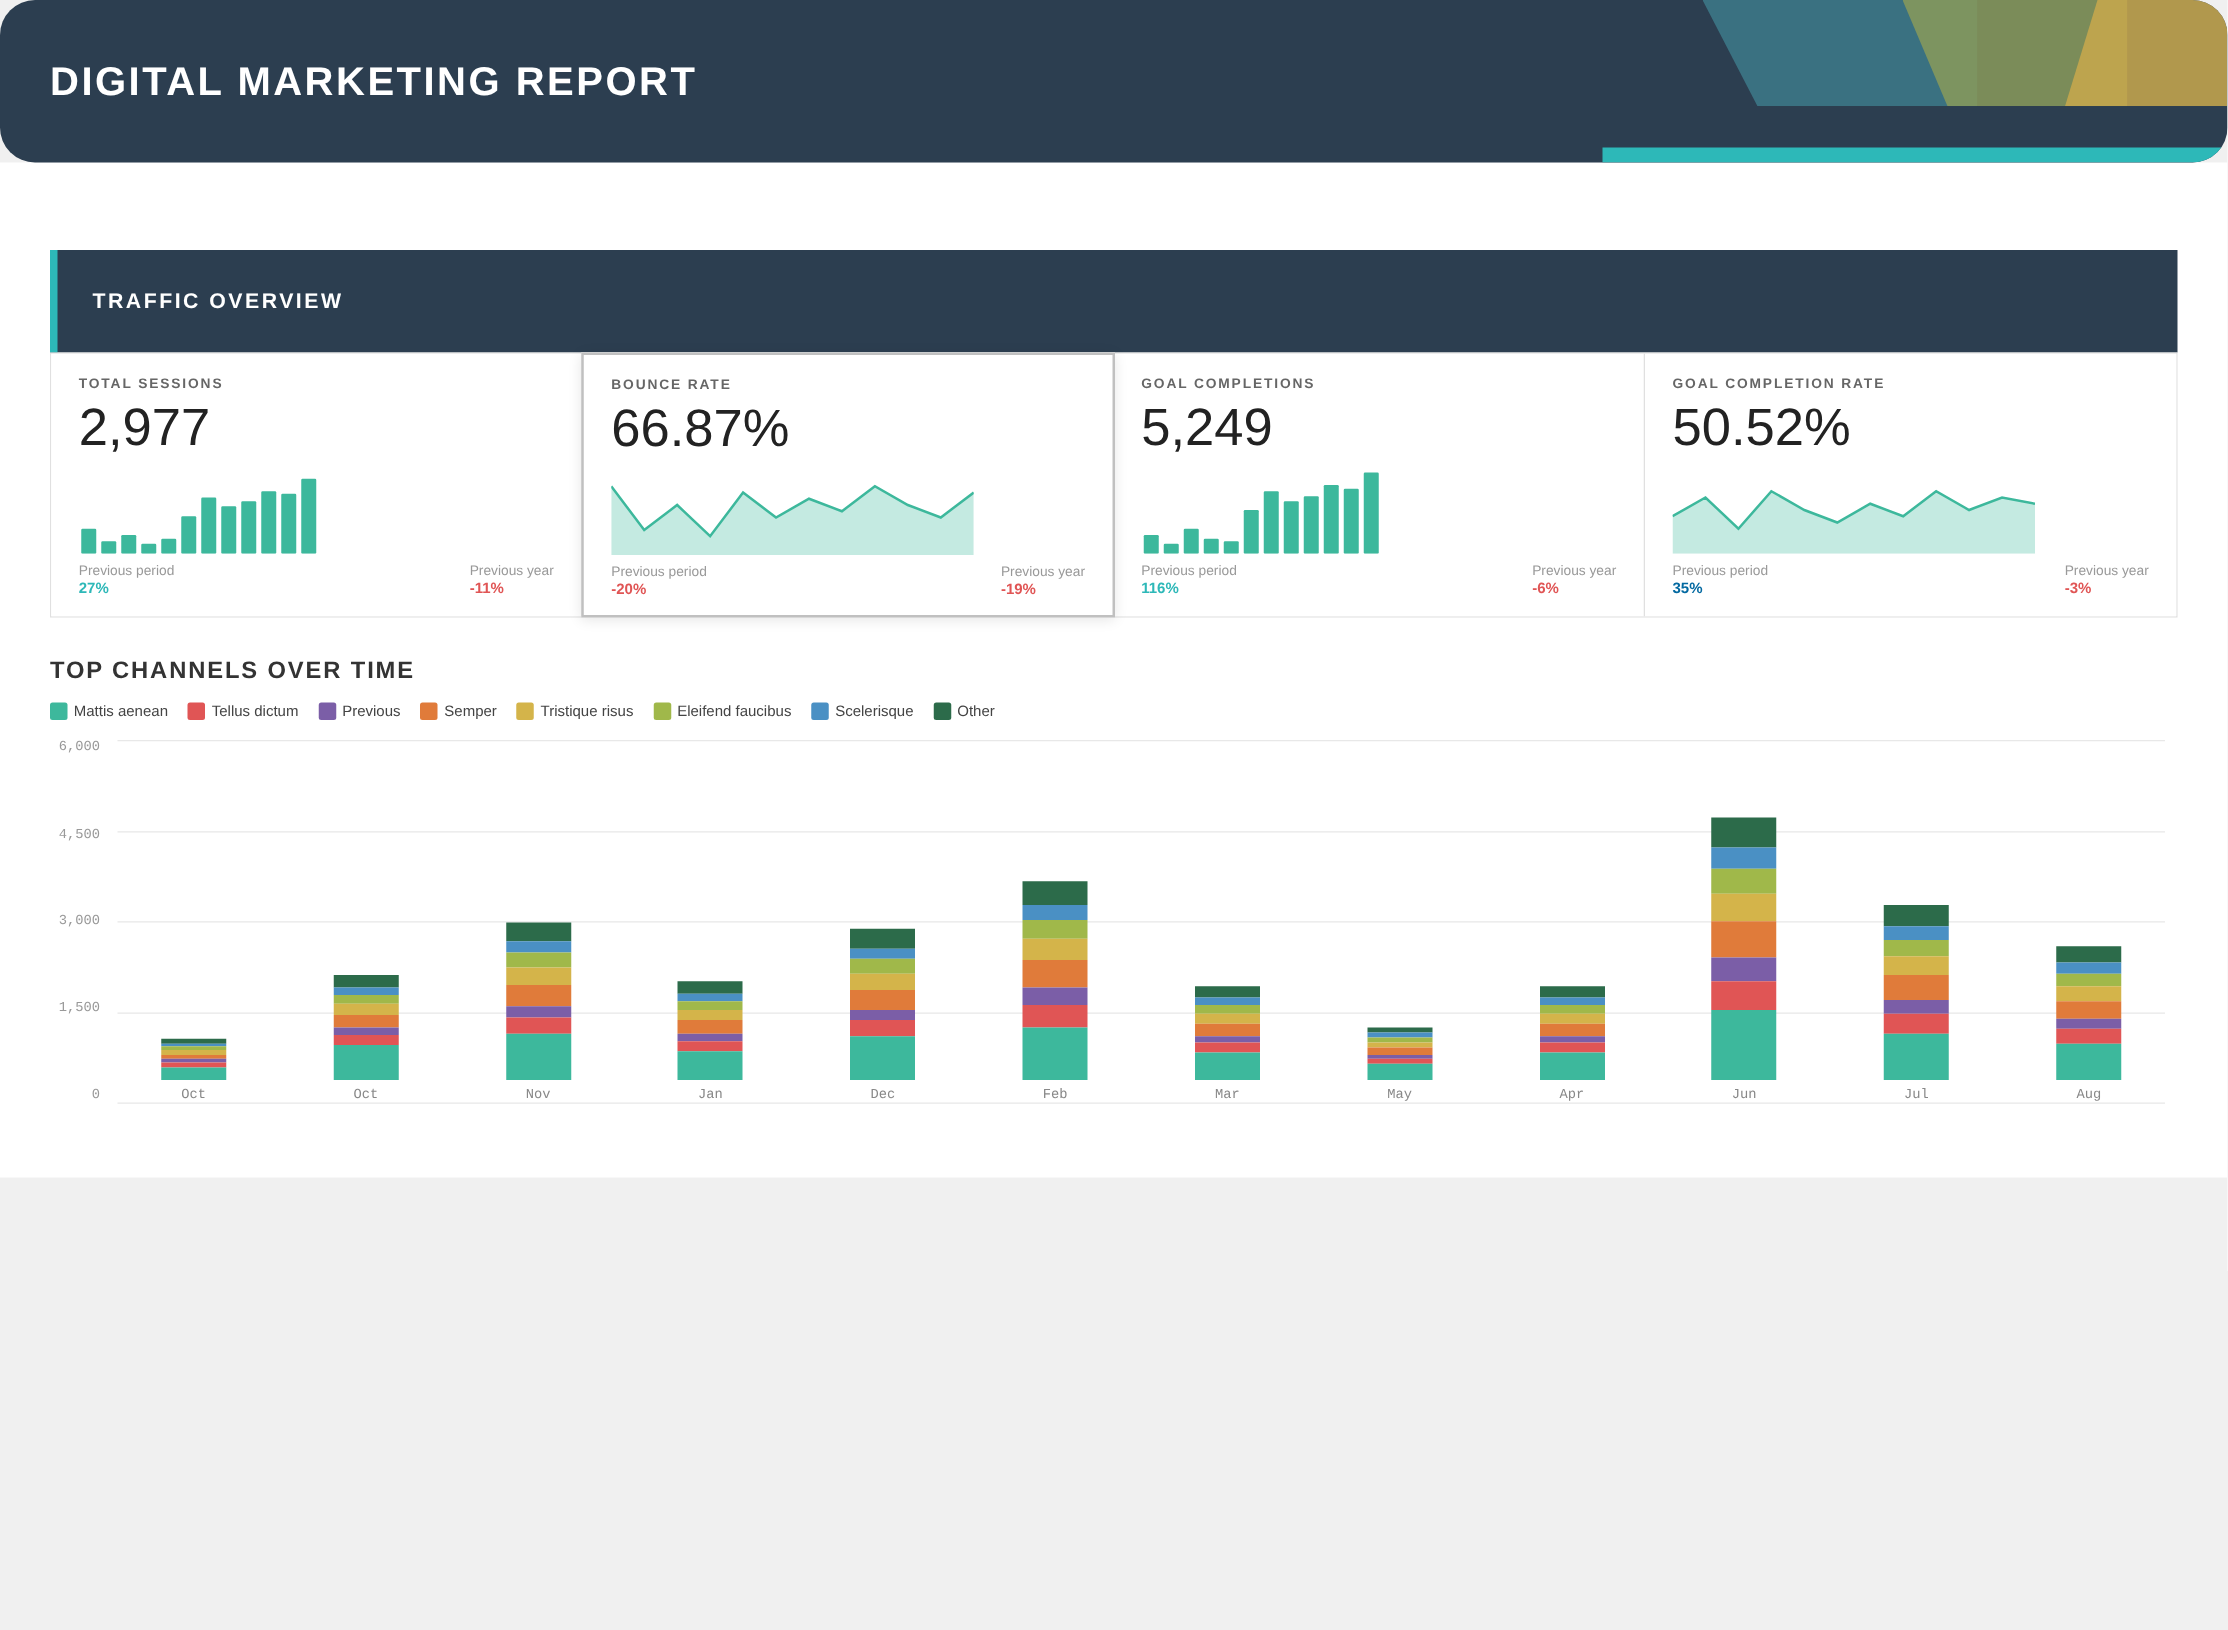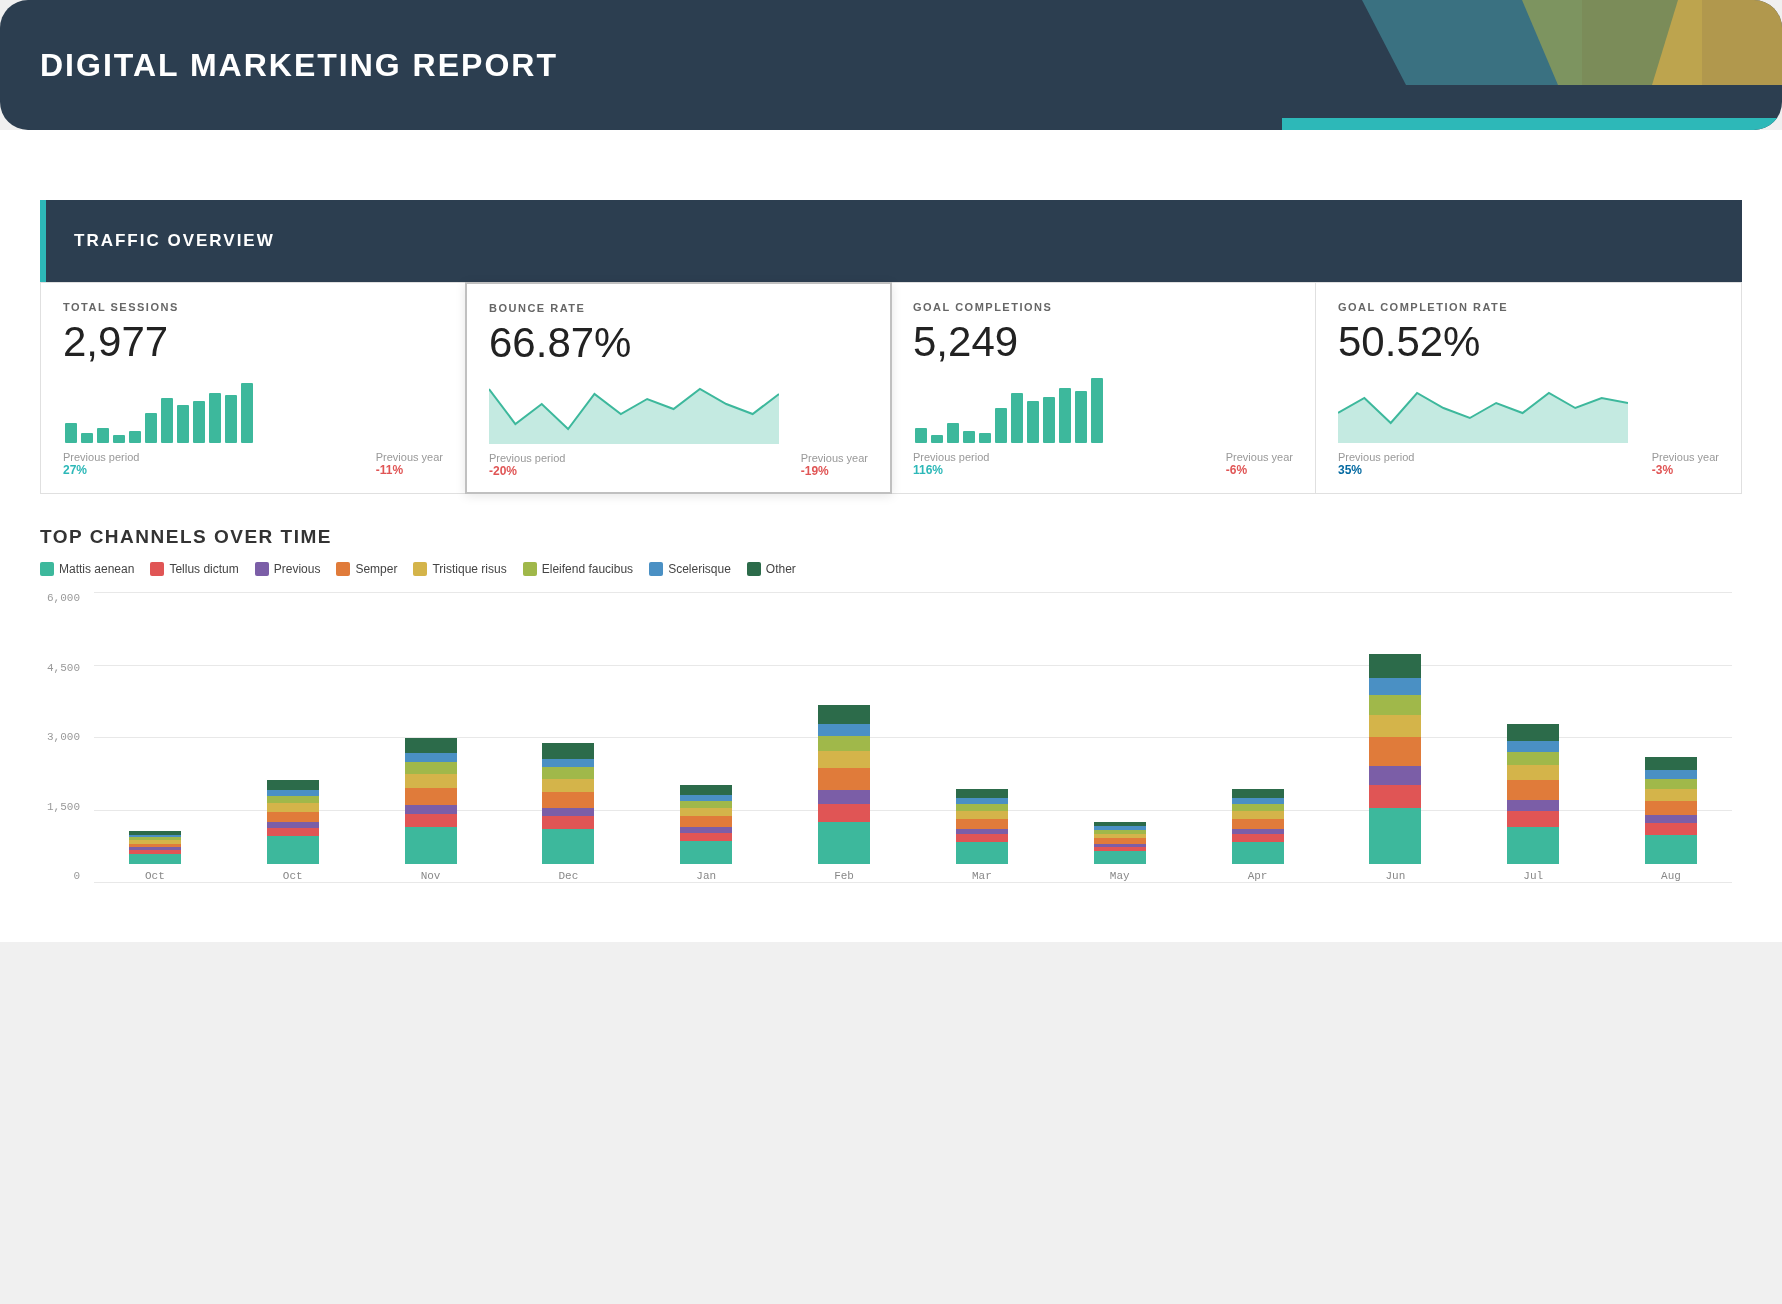--- a/index.html
+++ b/index.html
@@ -429,46 +429,46 @@
               <div class="bar-segment" style="height: 8.4px; background: rgb(123, 94, 167);"></div>
               <div class="bar-segment" style="height: 17.7333px; background: rgb(224, 123, 58);"></div>
               <div class="bar-segment" style="height: 13.0667px; background: rgb(212, 180, 74);"></div>
               <div class="bar-segment" style="height: 12.1333px; background: rgb(160, 184, 74);"></div>
               <div class="bar-segment" style="height: 9.33333px; background: rgb(74, 144, 196);"></div>
               <div class="bar-segment" style="height: 14.9333px; background: rgb(44, 107, 74);"></div>
             </div>
             <div class="bar-label">Nov</div>
           </div>
           <div class="bar-group">
+            <div class="stacked-bar" style="height: 79.3333px;">
+              <div class="bar-segment" style="height: 23.3333px; background: rgb(61, 184, 156);"></div>
+              <div class="bar-segment" style="height: 7.93333px; background: rgb(224, 85, 85);"></div>
+              <div class="bar-segment" style="height: 5.6px; background: rgb(123, 94, 167);"></div>
+              <div class="bar-segment" style="height: 10.7333px; background: rgb(224, 123, 58);"></div>
+              <div class="bar-segment" style="height: 8.4px; background: rgb(212, 180, 74);"></div>
+              <div class="bar-segment" style="height: 7.46667px; background: rgb(160, 184, 74);"></div>
+              <div class="bar-segment" style="height: 6.06667px; background: rgb(74, 144, 196);"></div>
+              <div class="bar-segment" style="height: 9.8px; background: rgb(44, 107, 74);"></div>
+            </div>
+            <div class="bar-label">Jan</div>
+          </div>
+          <div class="bar-group">
             <div class="stacked-bar" style="height: 121.333px;">
               <div class="bar-segment" style="height: 35px; background: rgb(61, 184, 156);"></div>
               <div class="bar-segment" style="height: 12.6px; background: rgb(224, 85, 85);"></div>
               <div class="bar-segment" style="height: 7.93333px; background: rgb(123, 94, 167);"></div>
               <div class="bar-segment" style="height: 16.8px; background: rgb(224, 123, 58);"></div>
               <div class="bar-segment" style="height: 12.6px; background: rgb(212, 180, 74);"></div>
               <div class="bar-segment" style="height: 11.6667px; background: rgb(160, 184, 74);"></div>
               <div class="bar-segment" style="height: 8.86667px; background: rgb(74, 144, 196);"></div>
               <div class="bar-segment" style="height: 15.8667px; background: rgb(44, 107, 74);"></div>
             </div>
             <div class="bar-label">Dec</div>
           </div>
           <div class="bar-group">
-            <div class="stacked-bar" style="height: 79.3333px;">
-              <div class="bar-segment" style="height: 23.3333px; background: rgb(61, 184, 156);"></div>
-              <div class="bar-segment" style="height: 7.93333px; background: rgb(224, 85, 85);"></div>
-              <div class="bar-segment" style="height: 5.6px; background: rgb(123, 94, 167);"></div>
-              <div class="bar-segment" style="height: 10.7333px; background: rgb(224, 123, 58);"></div>
-              <div class="bar-segment" style="height: 8.4px; background: rgb(212, 180, 74);"></div>
-              <div class="bar-segment" style="height: 7.46667px; background: rgb(160, 184, 74);"></div>
-              <div class="bar-segment" style="height: 6.06667px; background: rgb(74, 144, 196);"></div>
-              <div class="bar-segment" style="height: 9.8px; background: rgb(44, 107, 74);"></div>
-            </div>
-            <div class="bar-label">Jan</div>
-          </div>
-          <div class="bar-group">
             <div class="stacked-bar" style="height: 158.667px;">
               <div class="bar-segment" style="height: 42px; background: rgb(61, 184, 156);"></div>
               <div class="bar-segment" style="height: 17.7333px; background: rgb(224, 85, 85);"></div>
               <div class="bar-segment" style="height: 14px; background: rgb(123, 94, 167);"></div>
               <div class="bar-segment" style="height: 22.4px; background: rgb(224, 123, 58);"></div>
               <div class="bar-segment" style="height: 16.8px; background: rgb(212, 180, 74);"></div>
               <div class="bar-segment" style="height: 14.9333px; background: rgb(160, 184, 74);"></div>
               <div class="bar-segment" style="height: 12.1333px; background: rgb(74, 144, 196);"></div>
               <div class="bar-segment" style="height: 18.6667px; background: rgb(44, 107, 74);"></div>
             </div>

